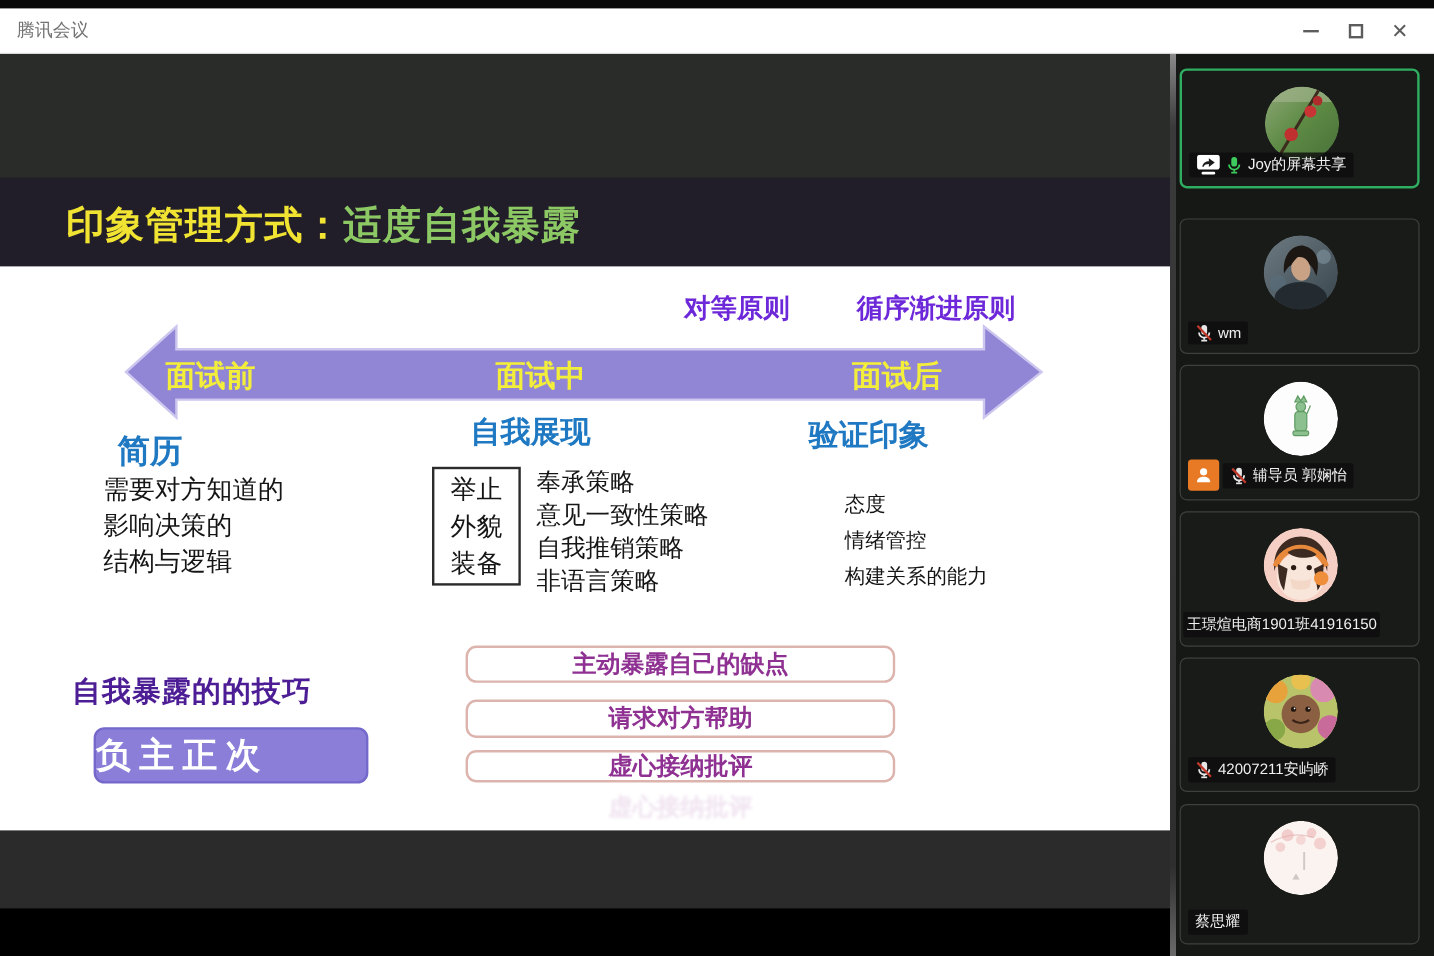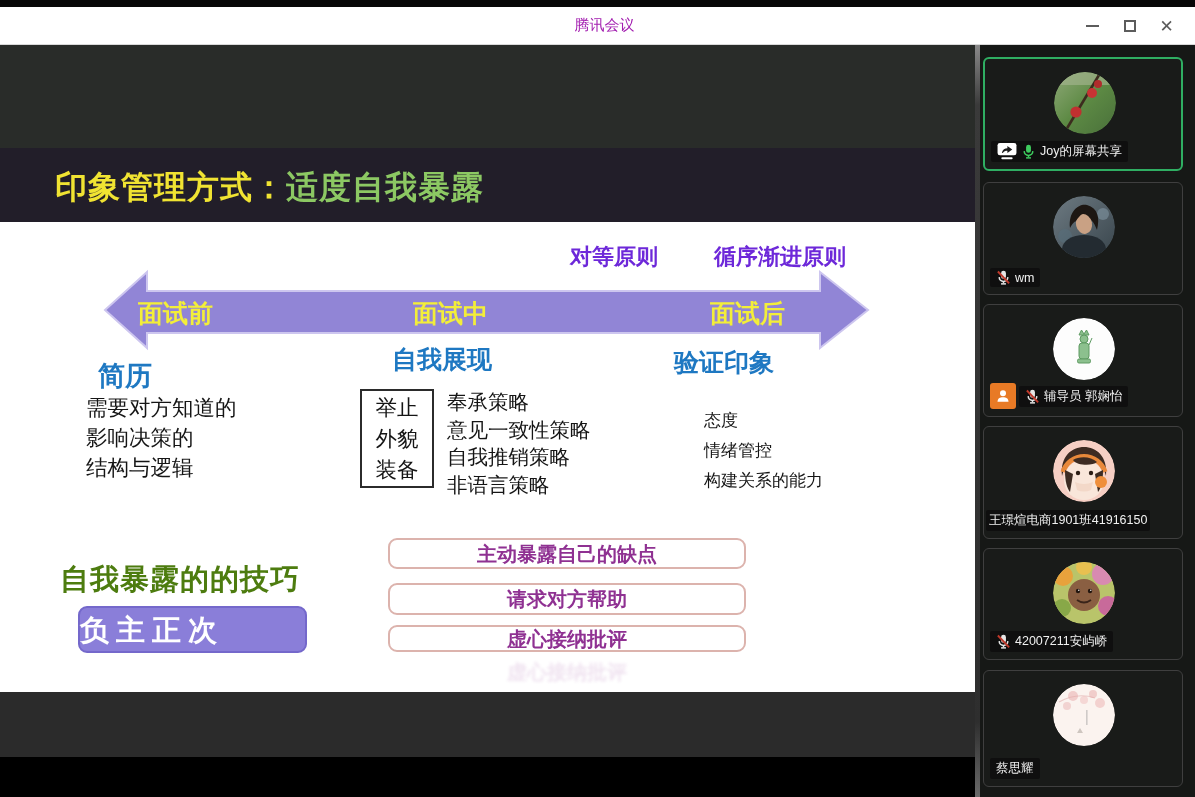--- a/index.html
+++ b/index.html
@@ -3,22 +3,22 @@
 <meta charset="utf-8">
 <style>
   * { margin:0; padding:0; box-sizing:border-box; }
   html,body { width:1195px; height:797px; overflow:hidden; background:#000;
               font-family:"Liberation Sans","DejaVu Sans",sans-serif; }
 
   
   .top-strip { position:absolute; left:0; top:0; width:1195px; height:7px; background:#070707; }
   .titlebar { position:absolute; left:0; top:7px; width:1195px; height:38px; background:#fff;
               border-bottom:1px solid #d9d9d9; }
-  .win-title { position:absolute; left:0; right:0; top:9px; text-align:center;
-               font-size:15px; color:#a21caf;margin-left:14px; }
+  .win-title { position:absolute; left:0; right:0; top:9px; text-align:left;
+               font-size:15px; color:#737373;margin-left:14px; }
   .win-controls { position:absolute; right:10px; top:0; height:38px; display:flex; align-items:center; }
   .win-btn { width:37px; height:38px; display:flex; align-items:center; justify-content:center;
              cursor:default; }
   .glyph-min { width:13px; border-top:2px solid #5c5c5c; }
   .glyph-max { width:12px; height:12px; border:2px solid #5c5c5c; }
   .glyph-close { font-size:17px; color:#5c5c5c; line-height:1; }
 
   
   .main { position:absolute; left:0; top:45px; width:975px; height:712px; background:#2b2b2b; }
   .zone-top { position:absolute; left:0; top:0; width:975px; height:103px; background:#292c29; }
@@ -42,22 +42,22 @@
   .t-show { left:392px; top:121px; font-size:25px; }
   .t-verify { left:674px; top:124px; font-size:25px; }
 
   .plain { position:absolute; color:#151515; }
   .left-lines { left:86px; top:171px; font-size:21.5px; line-height:30px; }
   .mid-box { left:360px; top:167px; width:74px; height:99px; border:2px solid #2b2b2b;
              font-size:21.5px; line-height:31px; text-align:center; padding-top:2px; }
   .strategies { left:447px; top:166px; font-size:20.5px; line-height:27.5px; }
   .right-lines { left:704px; top:184px; font-size:17px; line-height:30px; }
 
-  .purple-head { position:absolute; left:60px; top:338px; font-size:29px; font-weight:bold;
-                 color:#4d7c0f; letter-spacing:1px; }
+  .purple-head { position:absolute; left:60px; top:338px; font-size:24px; font-weight:bold;
+                 color:#4c1d95; letter-spacing:1px; }
   .purple-btn { position:absolute; left:78px; top:384px; width:229px; height:47px;
                 background:#8a7ed9; border:2px solid #7468cb; border-radius:9px;
                 color:#fff; font-size:29px; font-weight:bold; letter-spacing:7px;
                 text-align:left; line-height:44px; }
   .tip { position:absolute; left:388px; width:358px; border:2px solid #dcb3ad; border-radius:9px;
          background:#fff; color:#8f3192; font-size:20px; font-weight:bold; text-align:center; }
   .tip1 { top:316px; height:31px; line-height:28px; }
   .tip2 { top:361px; height:32px; line-height:29px; }
   .tip3 { top:403px; height:27px; line-height:24px; }
   .tip-ghost { position:absolute; left:388px; width:358px; top:437px; text-align:center;
@@ -153,21 +153,21 @@
     <div class="tip tip2">请求对方帮助</div>
     <div class="tip tip3">虚心接纳批评</div>
     <div class="tip-ghost">虚心接纳批评</div>
   </div>
 
 </div>
 
 <div class="sidebar">
   <div class="side-edge"></div>
 
-  <div class="tile active" style="top:12px;height:114px;">
+  <div class="tile active" style="top:12px;height:100px;">
     <svg class="avatar" viewBox="0 0 62 62">
       <defs>
           <clipPath id="c1">
             <circle cx="31" cy="31" r="31"></circle>
           </clipPath>
       <linearGradient id="g1" x1="0" y1="0" x2="1" y2="1">
         <stop offset="0" stop-color="#8fa878"></stop>
             <stop offset=".5" stop-color="#5d8a44"></stop>
             <stop offset="1" stop-color="#49703a"></stop>
       </linearGradient>

